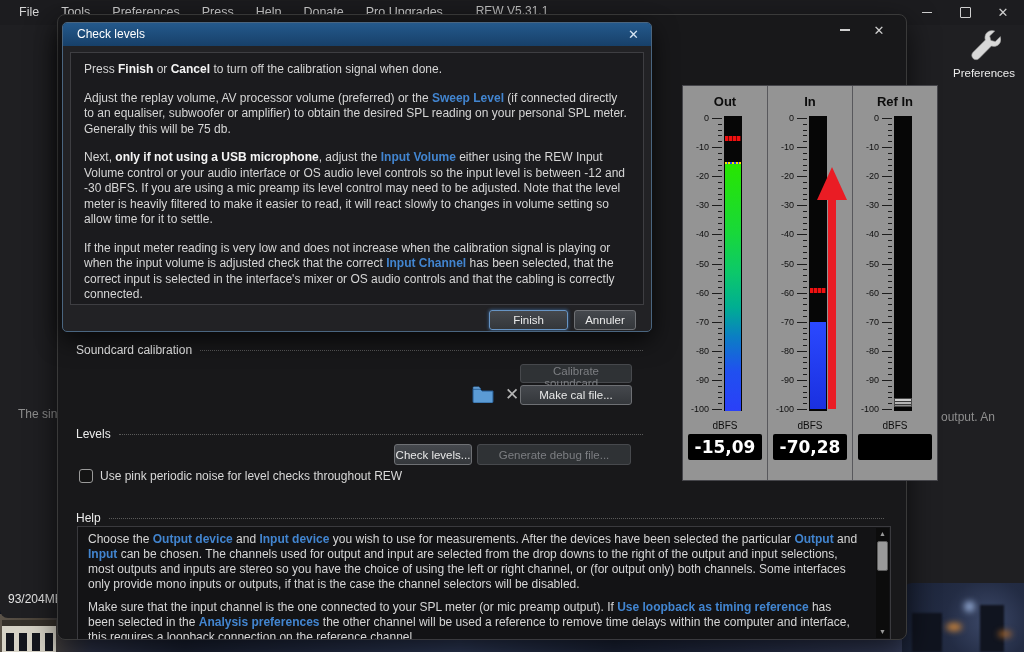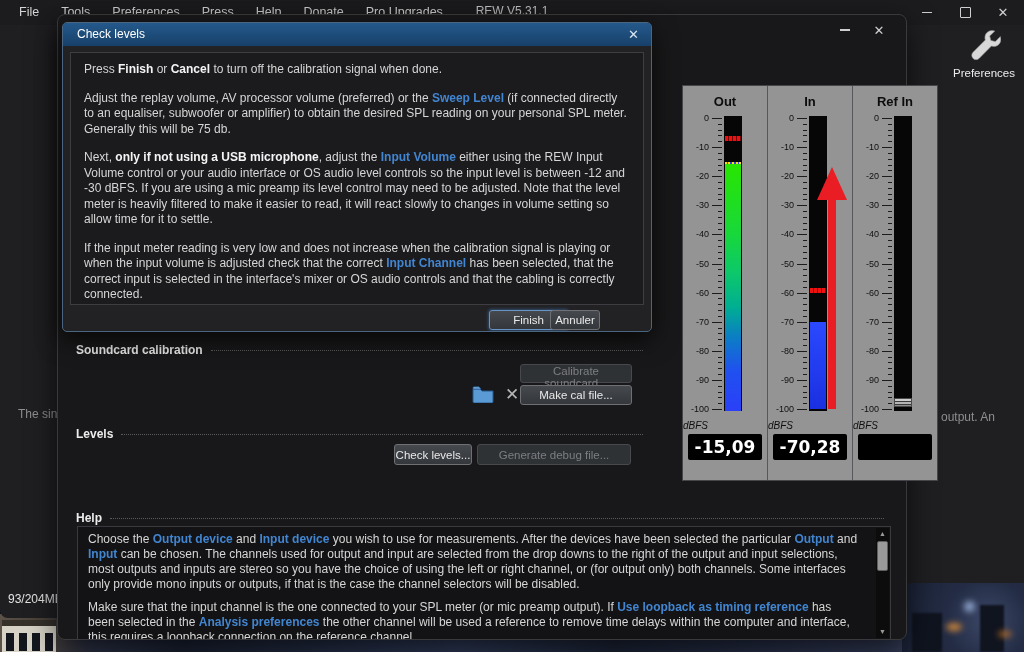--- a/index.html
+++ b/index.html
@@ -40,21 +40,21 @@
   .frag-right{left:907px;top:410px;}
   .mem-status{position:absolute;left:8px;top:592px;font-size:12px;color:#e4e4e4;}
 
   
   .prefs-window{position:absolute;left:57px;top:14px;width:848px;height:624px;z-index:3;
     background:#18181a;border:1px solid #3a3a3a;border-radius:8px;box-shadow:0 10px 30px rgba(0,0,0,.65);}
   .prefs-controls{position:absolute;top:4px;left:770px;display:flex;}
   .prefs-controls .wc{width:34px;height:22px;}
 
   .section-header{position:absolute;display:flex;align-items:center;}
-  .section-header .cap{font-size:12px;font-weight:bold;color:#ececec;white-space:nowrap;}
+  .section-header .cap{font-size:12px;font-weight:normal;color:#ececec;white-space:nowrap;}
   .section-header .dotline{flex:1;border-top:1px dotted #5a5a5a;margin-left:8px;height:0;}
   .sc-header{left:18px;top:328px;width:567px;}
   .lv-header{left:18px;top:412px;width:567px;}
   .help-header{left:18px;top:496px;width:808px;}
 
   .driver-label{position:absolute;left:23px;top:346px;font-size:12px;color:#d8d8d8;}
   .cal-input{position:absolute;left:21px;top:369px;width:382px;height:19px;background:#101014;
     border:1px solid #9a9a9a;border-radius:1px;font-size:12px;color:#dadada;line-height:19px;padding-left:6px;}
   .folder-btn{position:absolute;left:412px;top:369px;width:26px;height:21px;display:flex;align-items:center;justify-content:center;
     background:#33movie;}
@@ -102,38 +102,38 @@
   .tlabel{position:absolute;left:0;width:26px;text-align:right;font-size:9px;color:#101010;}
   .mrail{position:absolute;left:41px;width:18px;background:#060606;}
   .mfill{position:absolute;left:1px;width:16px;}
   .mfill.gradient{background:linear-gradient(180deg,#28e600 0%,#18d83a 28%,#0cc86a 44%,#00ae92 58%,#0b7ec4 70%,#2050f0 84%,#2a40f8 100%);
     border-top:2px dotted #ffe000;}
   .mfill.blue{background:linear-gradient(180deg,#2b49ff,#1a30e0);}
   .mpeak{position:absolute;left:1px;width:16px;height:5px;
     background:repeating-linear-gradient(90deg,#f01010 0 3px,#6e0606 3px 4px);}
   .mindicator{position:absolute;left:0;width:18px;height:9px;border:1px solid #4a4a4a;box-sizing:border-box;
     background:linear-gradient(#cdcdcd 0 2px,#3a3a3a 2px 3px,#b4b4b4 3px 5px,#3a3a3a 5px 6px,#8e8e8e 6px 9px);}
-  .munit{position:absolute;top:334px;left:0;width:100%;font-size:10px;color:#0e0e0e;font-style:italic;}
+  .munit{position:absolute;top:334px;left:0;width:100%;text-align:center;font-size:10px;color:#0e0e0e;}
   .mvalue{position:absolute;top:348px;left:5px;right:5px;height:26px;background:#000;border-radius:2px;
     color:#fff;font-family:"DejaVu Sans",sans-serif;font-size:17px;font-weight:bold;text-align:center;line-height:26px;}
   .arrow-head{position:absolute;width:0;height:0;border-left:15px solid transparent;border-right:15px solid transparent;
     border-bottom:33px solid #ea1c24;}
   .arrow-shaft{position:absolute;width:8px;background:#ea1c24;}
 
   
   .dialog{position:absolute;left:62px;top:22px;width:588px;height:308px;z-index:5;background:#222225;
     border:1px solid #4a657f;border-radius:5px;overflow:hidden;box-shadow:0 8px 24px rgba(0,0,0,.7);}
   .dialog-titlebar{position:absolute;left:0;top:0;width:100%;height:23px;
     background:linear-gradient(180deg,#24598c,#174069);color:#fff;font-size:12px;line-height:23px;padding-left:14px;box-sizing:border-box;}
   .dialog-close{position:absolute;right:12px;top:0;font-size:13px;color:#d8e6f4;line-height:23px;}
   .dialog-textpanel{position:absolute;left:7px;top:29px;width:574px;height:253px;background:#1b1b1e;
     border:1px solid #3e3e42;box-sizing:border-box;padding:9px 13px;font-size:12px;line-height:15.5px;color:#d6d6d6;overflow:hidden;}
   .dialog-textpanel p{margin:0 0 13px 0;}
   .finish-btn{left:426px;top:287px;width:79px;height:20px;border-color:#6794c4;box-shadow:0 0 3px 1px rgba(70,130,200,.45);}
-  .annuler-btn{left:487px;top:287px;width:50px;height:20px;}
+  .annuler-btn{left:511px;top:287px;width:62px;height:20px;}
 </style>
 </head>
 <body>
 
 <div class="screen">
 
   <div class="wp-strip">
     <div class="house">
       <div class="win" style="left:4px"></div>
       <div class="win" style="left:17px"></div>
@@ -206,20 +206,24 @@
     <div class="clear-btn">✕</div>
     <button class="btn disabled calibrate-btn">Calibrate soundcard...</button>
     <button class="btn makecal-btn">Make cal file...</button>
 
     <div class="section-header lv-header">
       <span class="cap">Levels</span>
       <span class="dotline"></span>
     </div>
     <button class="btn checklevels-btn">Check levels...</button>
     <button class="btn disabled debug-btn">Generate debug file...</button>
+    <div class="checkbox-row">
+      <span class="checkbox"></span>
+      <span class="cap">Use pink periodic noise for level checks throughout REW</span>
+    </div>
 
     <div class="section-header help-header">
       <span class="cap">Help</span>
       <span class="dotline"></span>
     </div>
     <div class="help-panel">
       <div class="help-text">
         <p><span>Choose the </span><span class="tl">Output device</span><span> and </span><span class="tl">Input device</span><span> you wish to use for measurements. After the devices have been selected the particular </span><span class="tl">Output</span><span> and </span><span class="tl">Input</span><span> can be chosen. The channels used for output and input are selected from the drop downs to the right of the output and input selections, most outputs and inputs are stereo so you have the choice of using the left or right channel, or (for output only) both channels. Some interfaces only provide mono inputs or outputs, if that is the case the channel selectors will be disabled.</span></p>
         <p><span>Make sure that the input channel is the one connected to your SPL meter (or mic preamp output). If </span><span class="tl">Use loopback as timing reference</span><span> has been selected in the </span><span class="tl">Analysis preferences</span><span> the other channel will be used a reference to remove time delays within the computer and interface, this requires a loopback connection on the reference channel</span></p>
       </div>

